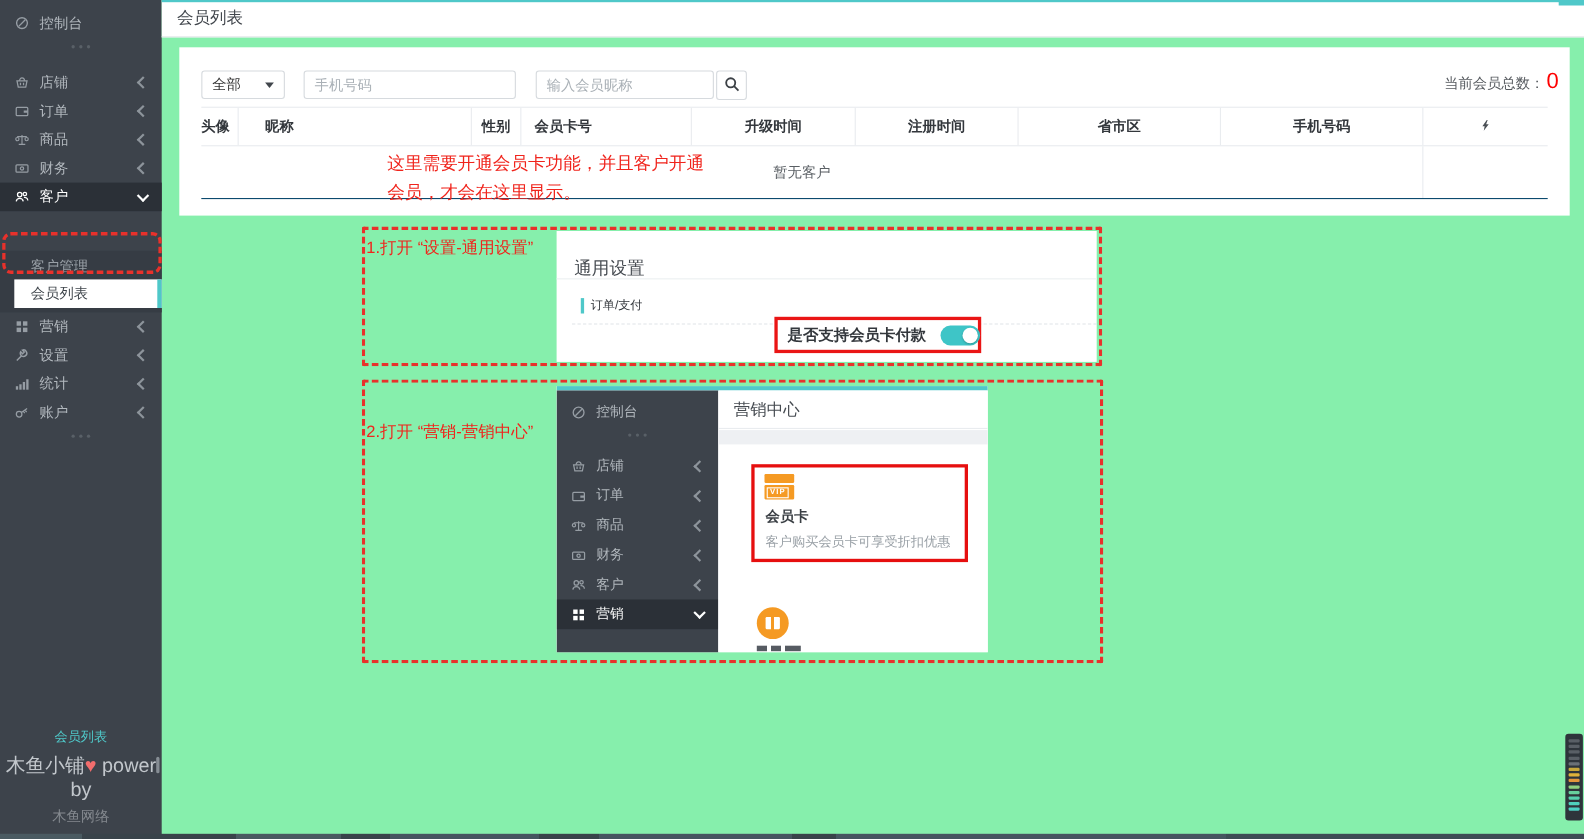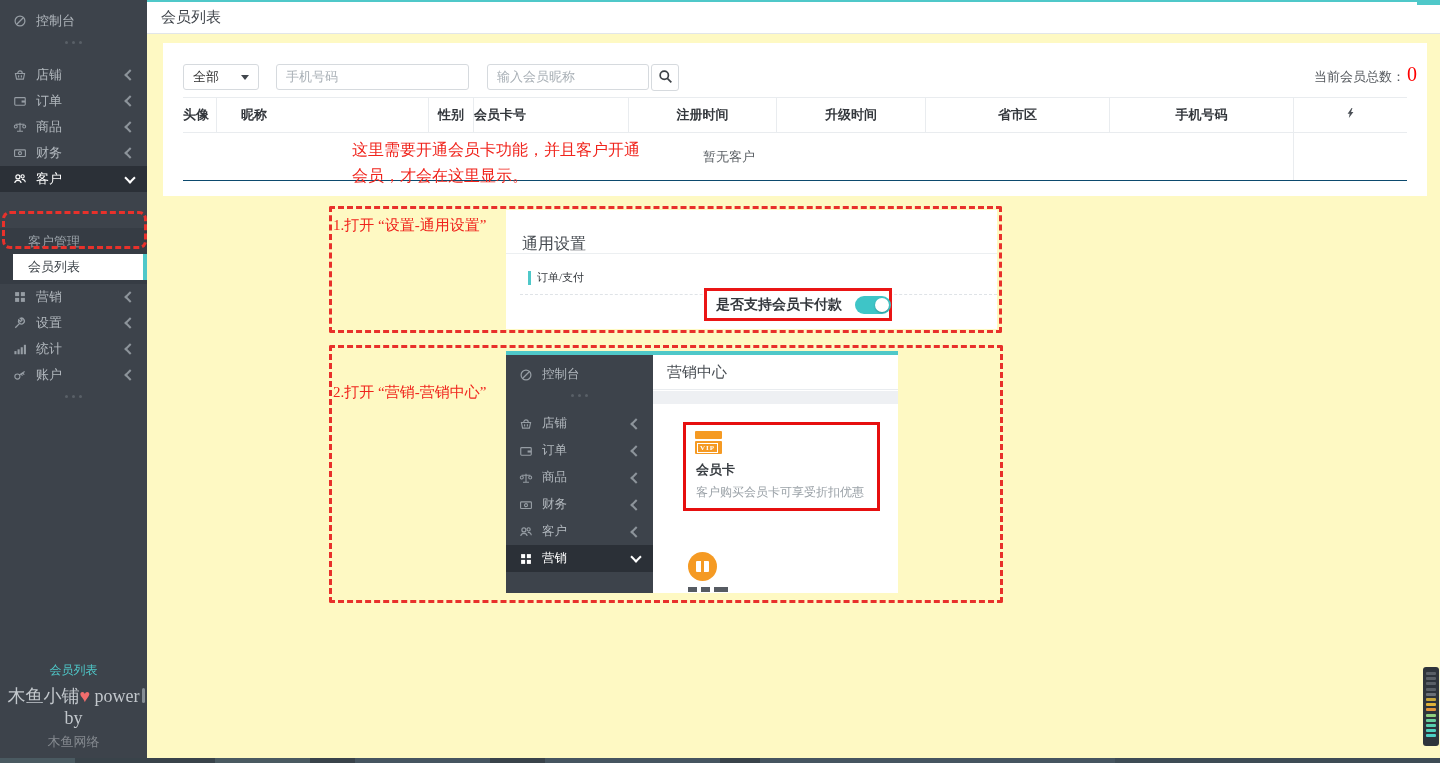--- a/index.html
+++ b/index.html
@@ -1,17 +1,17 @@
 <!DOCTYPE html>
 <html><head>
 <meta charset="utf-8">
 <style>
   html,body{margin:0;padding:0;background:#dfe2e6;}
-  .app{position:relative;width:1440px;height:763px;background:#fef9c3;overflow:hidden;
-       font-family:Liberation Serif, serif;}
+  .app{position:relative;width:1440px;height:763px;background:#86efac;overflow:hidden;
+       font-family:Liberation Sans, sans-serif;}
 
   
   .sidebar{position:absolute;left:0;top:0;width:147px;height:763px;background:#3d434b;}
   .nav{padding-top:8px;}
   .nav-item{height:26px;display:flex;align-items:center;gap:9px;padding:0 13px;
             font-size:13px;color:#b2b8be;cursor:pointer;}
   .nav-item .icon{width:14px;height:14px;color:#969da4;display:flex;flex:none;}
   .nav-item .icon svg{width:14px;height:14px;}
   .nav-label{white-space:nowrap;}
   .chev{width:6px;height:6px;border-left:2px solid;border-bottom:2px solid;display:inline-block;
@@ -299,28 +299,28 @@
     <div class="thead" id="thead">
         <div class="th" style="width: 33px; padding-left: 0px;">
           <span>头像</span>
         </div>
         <div class="th" style="width: 212px; padding-left: 24px;">
           <span>昵称</span>
         </div>
         <div class="th" style="width: 45px; padding-left: 9px;">
           <span>性别</span>
         </div>
-        <div class="th" style="width: 155px; ">
+        <div class="th" style="width: 155px; padding-left: 12px;">
           <span>会员卡号</span>
+        </div>
+        <div class="th c" style="width: 149px;">
+          <span>升级时间</span>
         </div>
         <div class="th c" style="width: 148px;">
           <span>注册时间</span>
-        </div>
-        <div class="th c" style="width: 149px;">
-          <span>升级时间</span>
         </div>
         <div class="th c" style="width: 184px;">
           <span>省市区</span>
         </div>
         <div class="th c" style="width: 184px;">
           <span>手机号码</span>
         </div>
         <div class="th c" style="width: 114px;">
           <span><svg viewBox="0 0 16 16" width="11" height="14">
               <path d="M9.6.8 3.8 9.2h3L5.6 15.2 12.2 6.4H8.8L10.8.8z" fill="#4b5056"></path>

